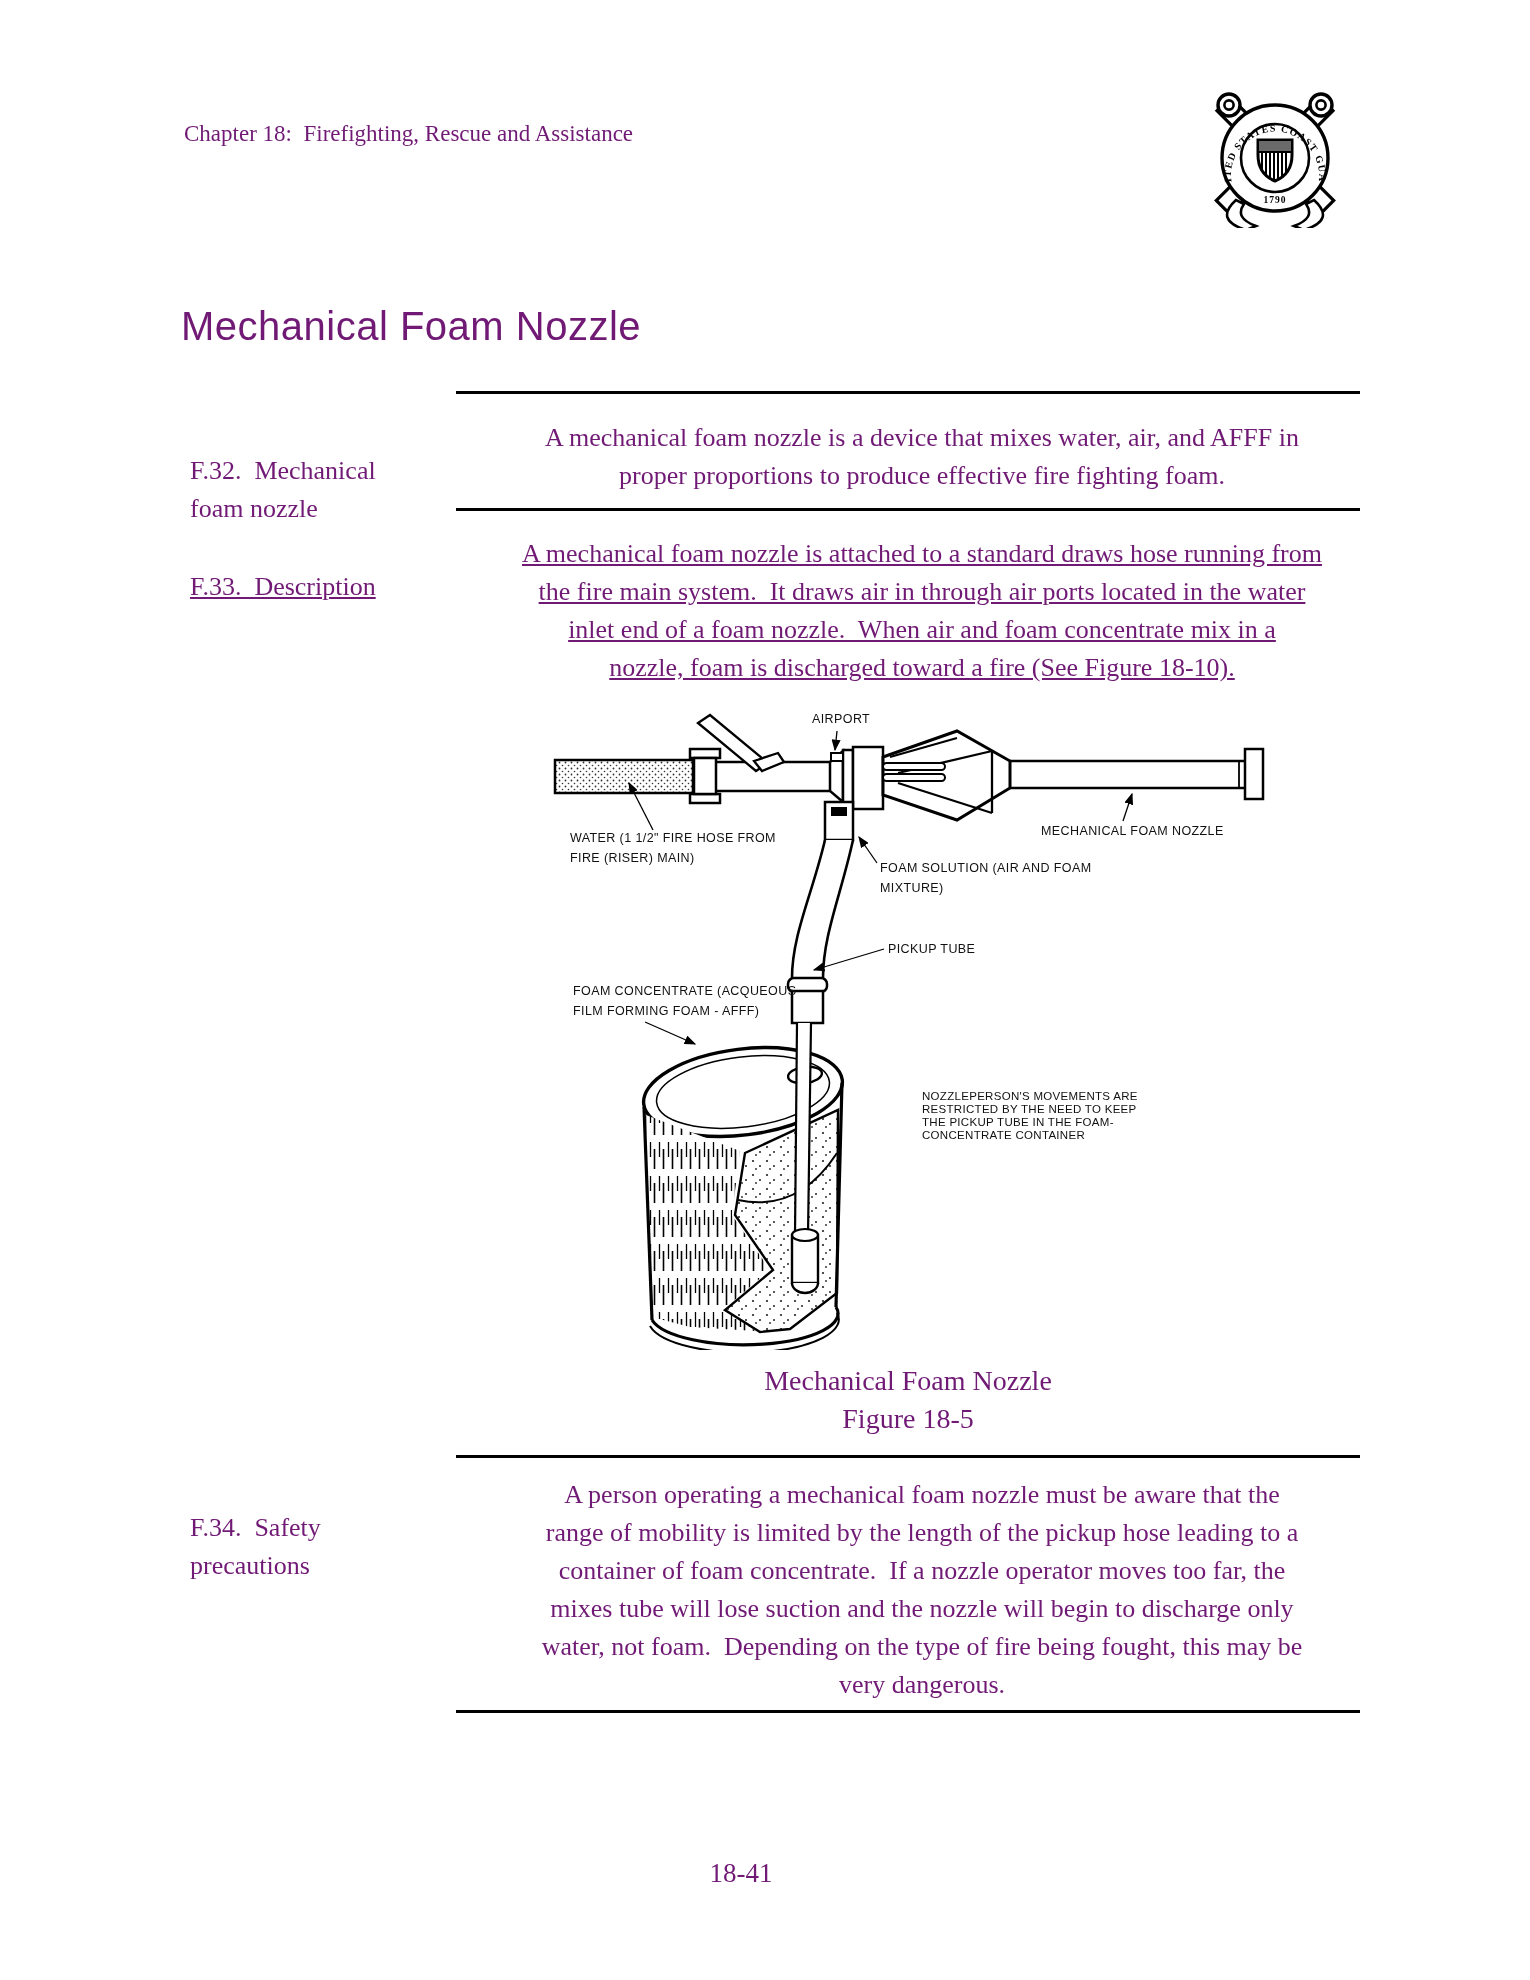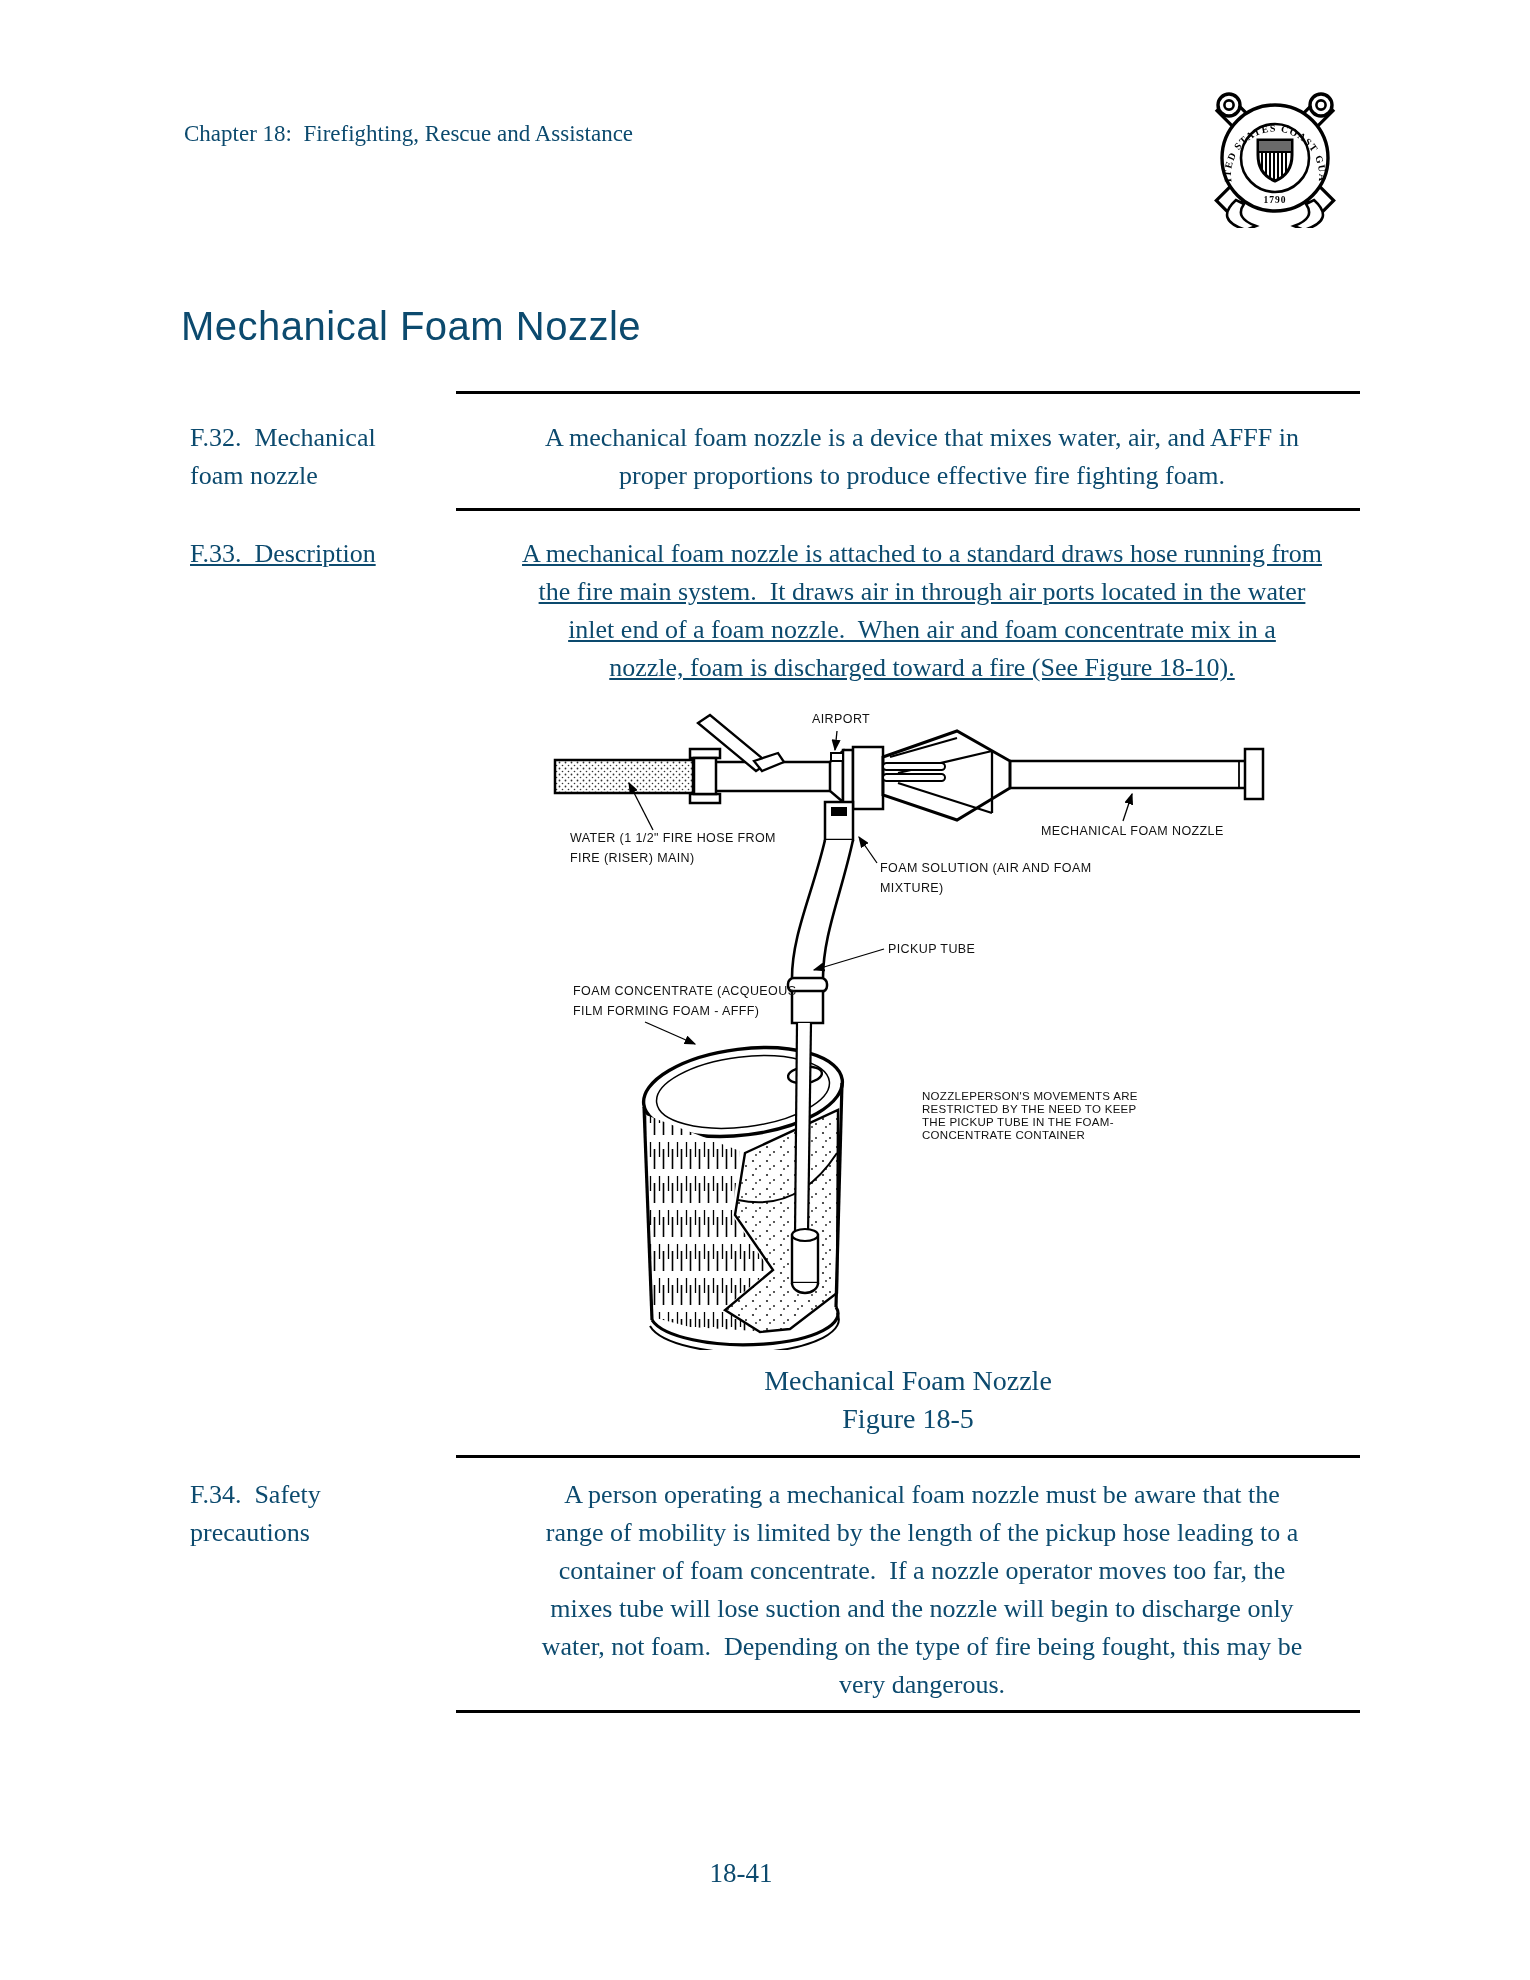--- a/index.html
+++ b/index.html
@@ -1,23 +1,23 @@
 <!DOCTYPE html>
 <html><head>
 <meta charset="utf-8">
 <style>
   html,body{margin:0;padding:0;background:#ffffff;}
   .page{position:relative;width:1530px;height:1980px;background:#fff;overflow:hidden;
-        font-family:"Liberation Serif",serif;color:#0c4a6e;}
+        font-family:"Liberation Serif",serif;color:#701a75;}
   .chapter-header{position:absolute;left:184px;top:121px;font-size:23px;white-space:nowrap;}
   .page-title{position:absolute;left:181px;top:304px;margin:0;font-family:"Liberation Sans",sans-serif;
               font-size:40px;font-weight:400;letter-spacing:.5px;white-space:nowrap;}
   .rule{position:absolute;left:456px;width:904px;height:3px;background:#000;}
   .r1{top:391px;} .r2{top:508px;} .r3{top:1455px;} .r4{top:1710px;}
-  .sec-label{position:absolute;left:190px;width:265px;font-size:26px;line-height:38px;}
+  .sec-label{position:absolute;left:190px;width:265px;font-size:26px;line-height:38px;margin-top:33px;}
   .sec-body{position:absolute;left:467px;width:910px;font-size:26px;line-height:38px;text-align:center;}
   .sec-label div,.sec-body div{white-space:nowrap;}
   .s32{top:419px;} .s33{top:535px;text-decoration:underline;} .s34{top:1476px;}
   .figure-caption{position:absolute;left:456px;top:1362px;width:904px;text-align:center;
                   font-size:28px;line-height:38px;}
   .figure-caption div{white-space:nowrap;}
   .page-number{position:absolute;left:0;top:1858px;width:1482px;text-align:center;font-size:27px;}
   .fig-svg{position:absolute;left:540px;top:695px;}
   .logo-svg{position:absolute;left:1200px;top:78px;}
   .fig-label{font-family:"Liberation Sans",sans-serif;font-size:12.5px;letter-spacing:.4px;fill:#111;}

